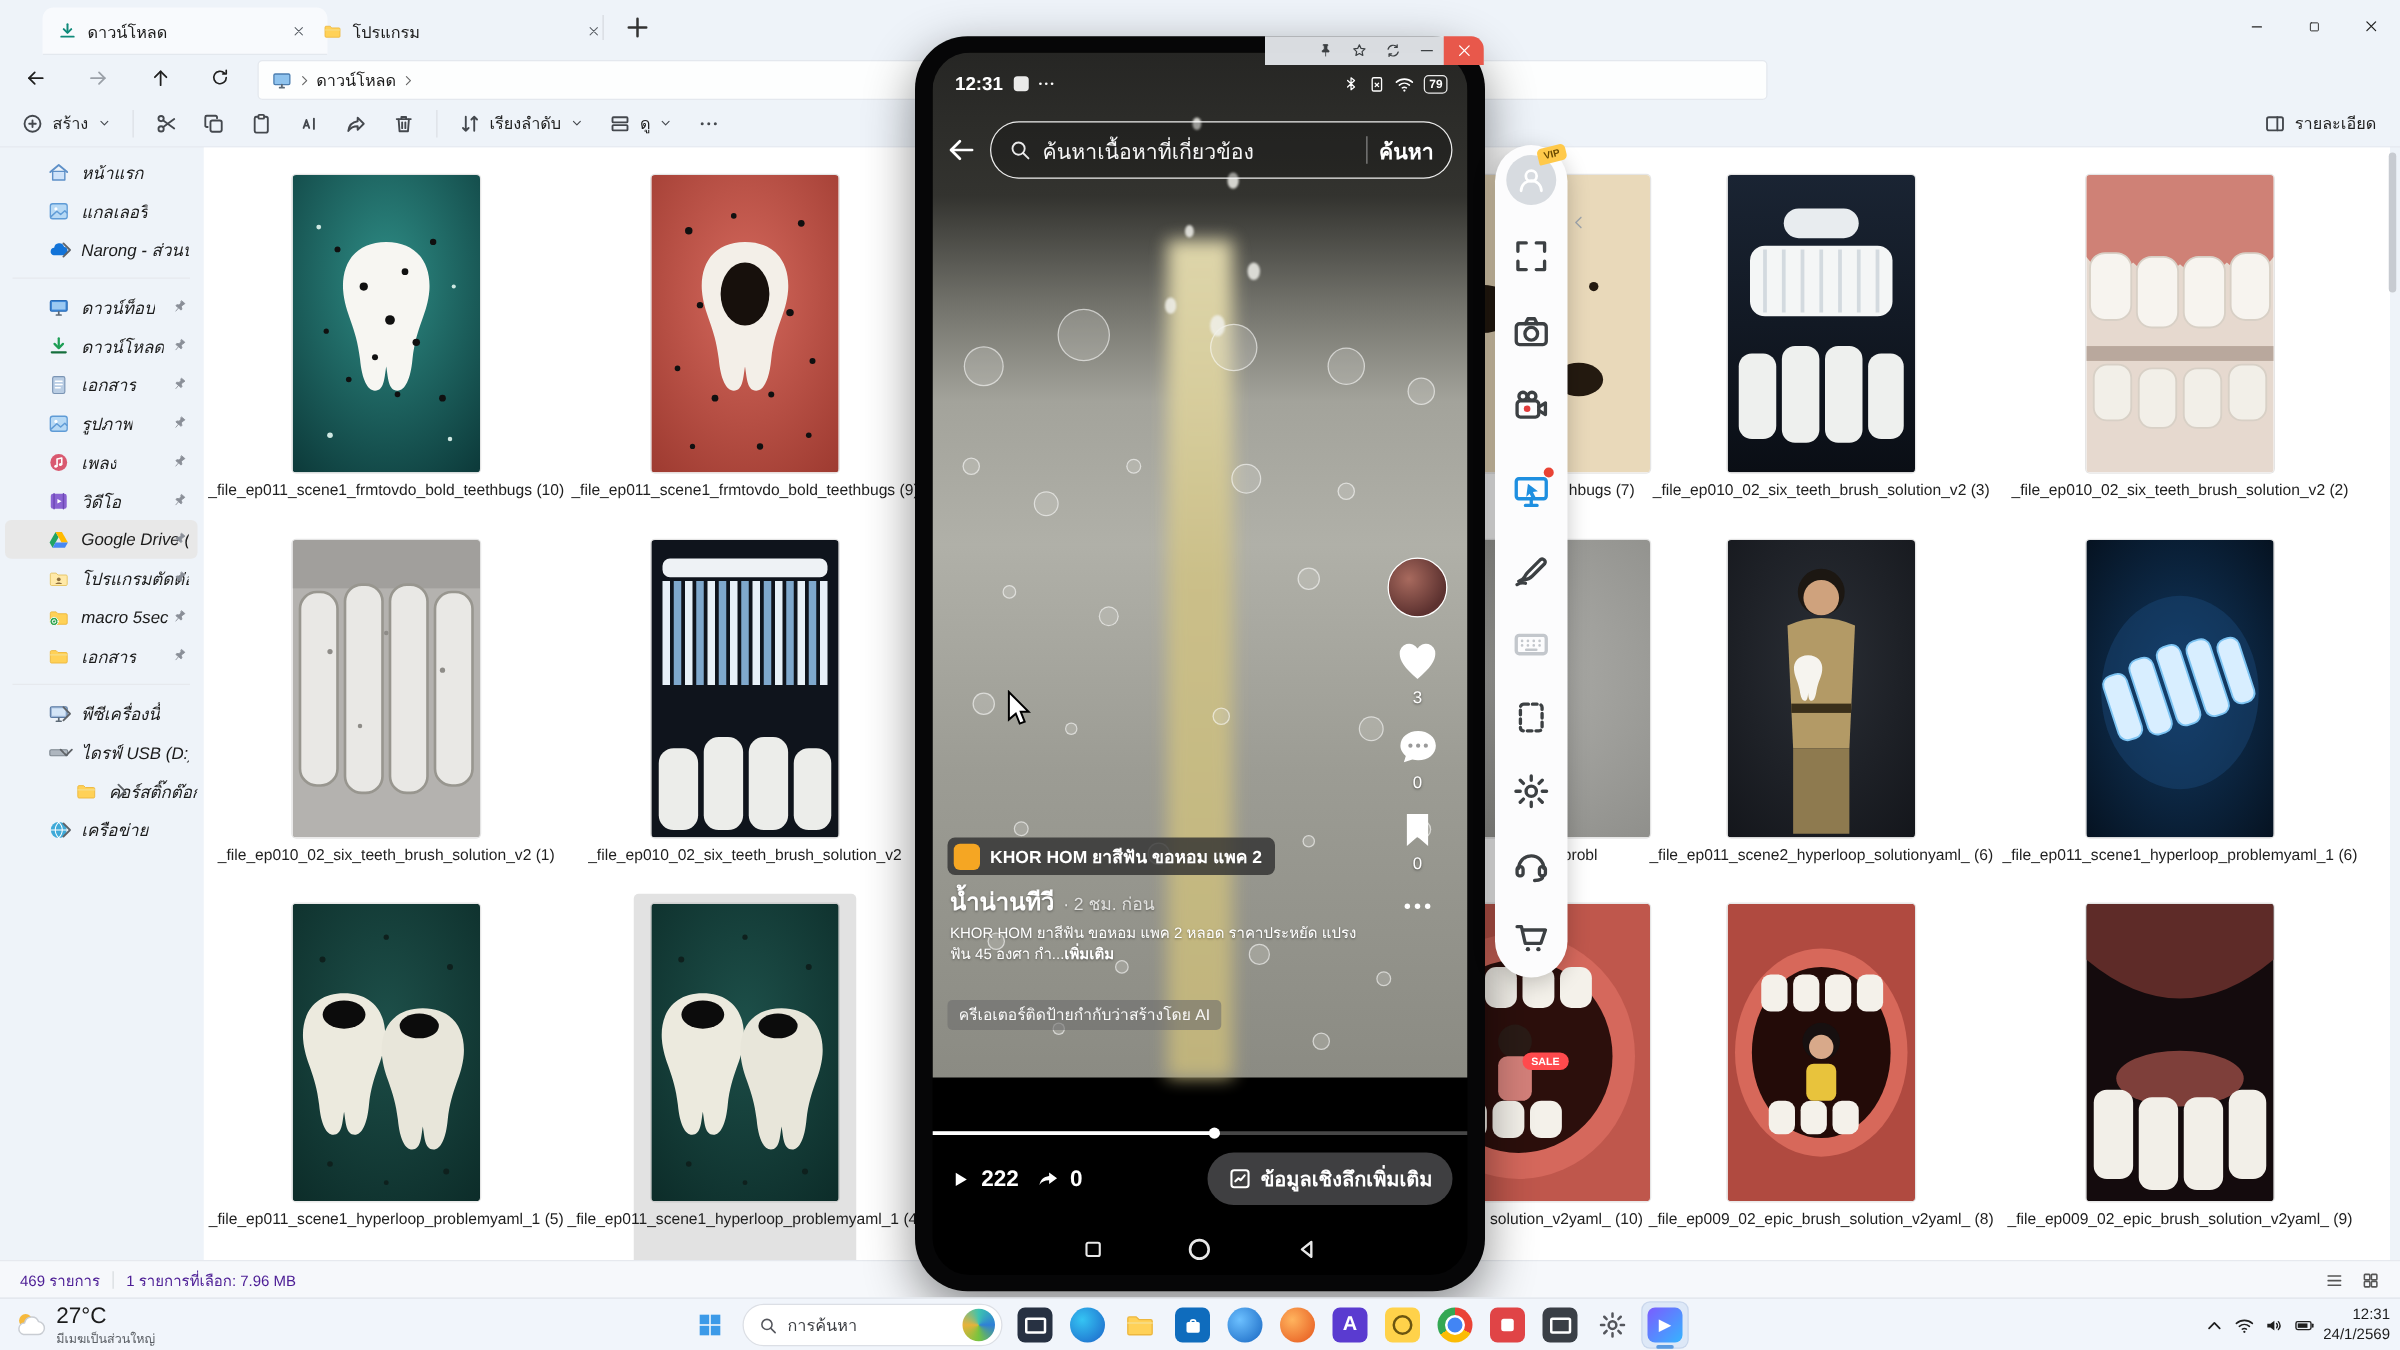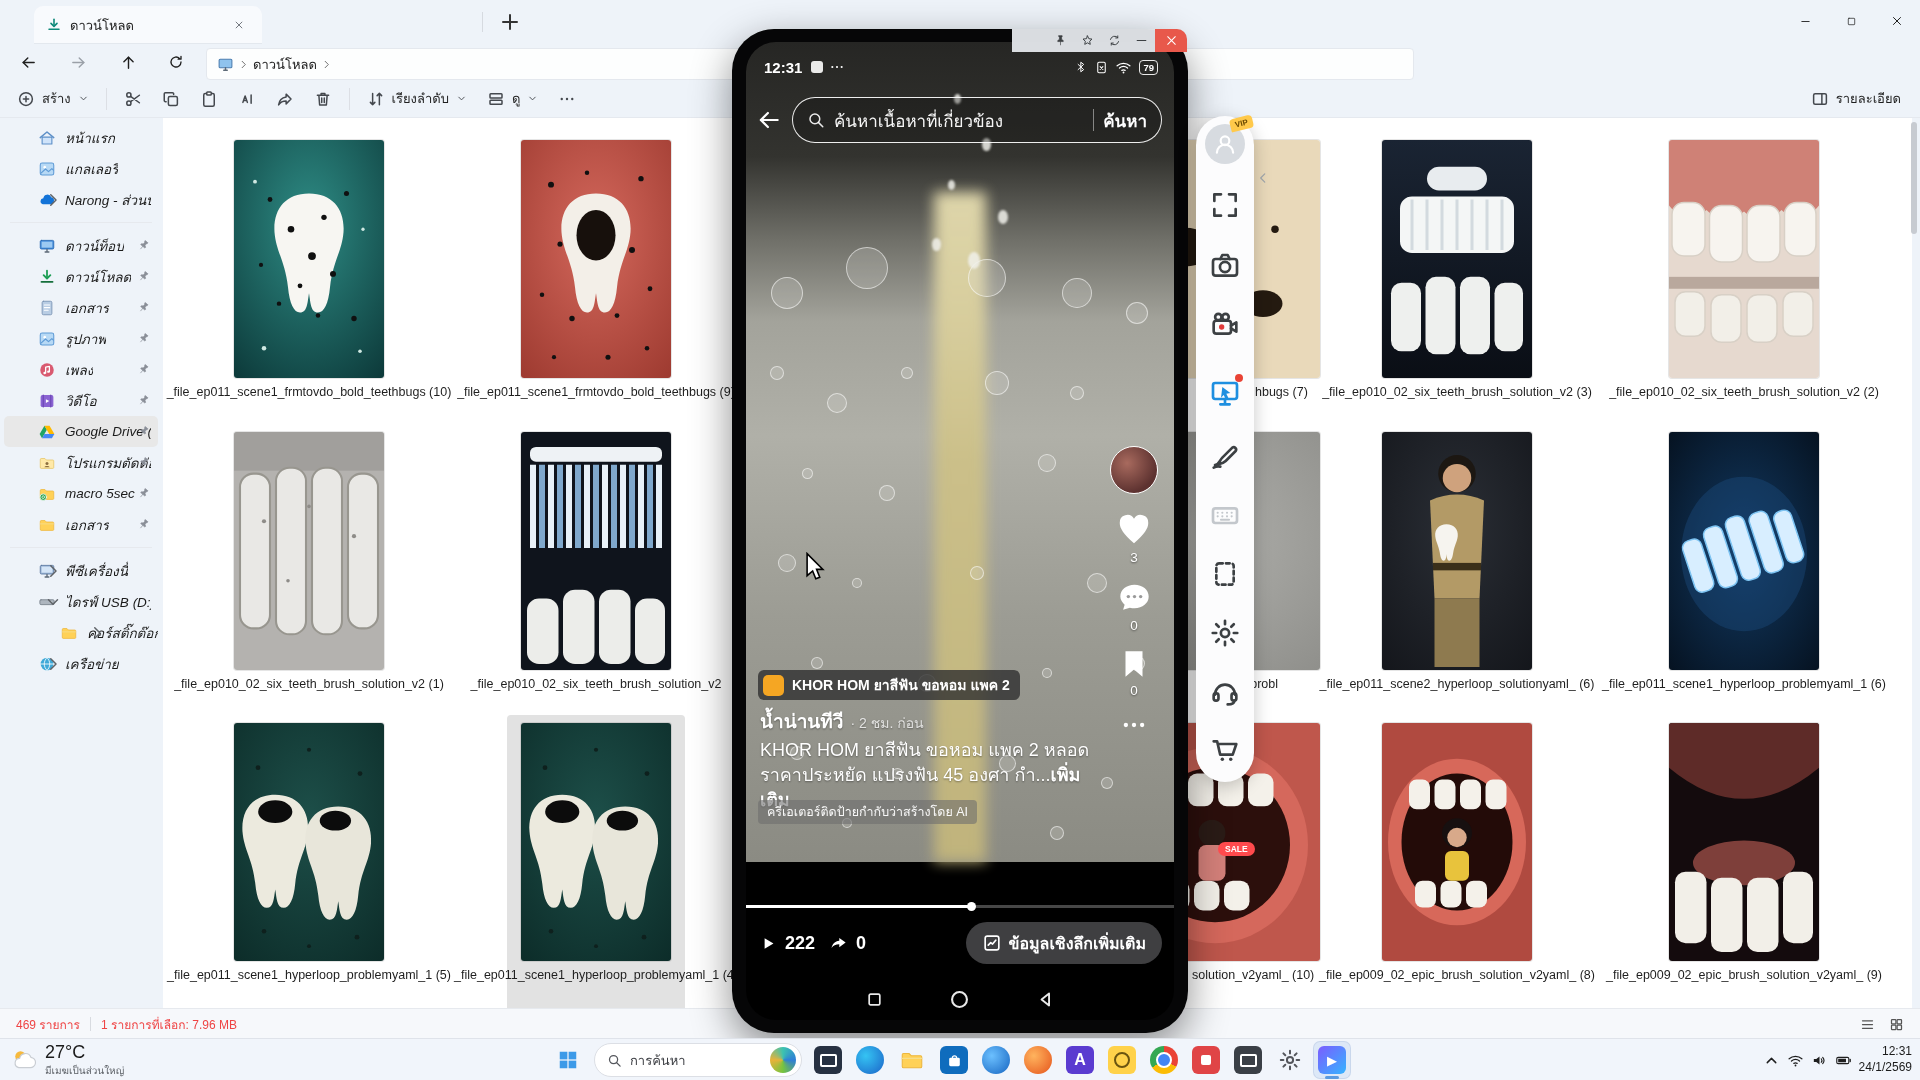--- a/index.html
+++ b/index.html
@@ -44,21 +44,21 @@
   
   #filearea{left:163px;top:118px;width:1749px;height:890px;background:#fff;}
   .fcell{position:absolute;}
   .fthumb{position:absolute;border-radius:3px;overflow:hidden;box-shadow:0 0 0 1px rgba(0,0,0,.10);}
   .fthumb svg{width:100%;height:100%;display:block;}
   .flabel{position:absolute;font-size:12.5px;line-height:1.32;color:#1f1f1f;text-align:center;}
   .fcell.sel .plate{position:absolute;background:#e2e2e2;border-radius:4px;}
   #vscroll{left:1911px;top:120px;width:6px;height:886px;}
   #vscroll .th{position:absolute;left:0;width:6px;border-radius:3px;background:#c7cbd1;}
   #statusbar{left:0;top:1008px;width:1920px;height:30px;background:#f6f8fb;border-top:1px solid #e6e9ee;
-             display:flex;align-items:center;font-size:12px;color:#ef4444;}
+             display:flex;align-items:center;font-size:12px;color:#4c1d95;}
   
   #mtitle{left:1012px;top:29px;width:175px;height:23px;background:rgba(226,229,233,.96);border-radius:0 10px 0 0;
           display:flex;align-items:center;justify-content:flex-end;z-index:11;}
   #mtitle .tb{width:27px;height:23px;display:flex;align-items:center;justify-content:center;color:#3c4043;}
   #mtitle .tb.close{background:#e8584b;color:#fff;border-radius:0 10px 0 0;width:32px;}
   #phone{left:732px;top:29px;width:456px;height:1004px;background:#060607;border-radius:42px;z-index:10;
          box-shadow:0 14px 40px rgba(0,0,0,.45);}
   #screen{position:absolute;left:14px;top:13px;width:428px;height:978px;border-radius:30px;overflow:hidden;background:#000;}
   #video{position:absolute;left:0;top:0;width:428px;height:820px;
     background:linear-gradient(180deg,#262624 0%,#33332f 14%,#6f6f68 24%,#a3a39b 34%,#b0b0a8 48%,#9c9c94 70%,#8b8b83 100%);}
@@ -69,21 +69,21 @@
   #pstatus{position:absolute;left:18px;top:14px;right:16px;height:22px;display:flex;align-items:center;color:#fff;}
   #psearchrow{position:absolute;left:10px;top:54px;right:12px;height:48px;display:flex;align-items:center;gap:10px;}
   #psearchbox{flex:1;height:44px;border:1.6px solid rgba(255,255,255,.92);border-radius:23px;background:rgba(10,10,10,.28);
       display:flex;align-items:center;padding:0 14px;gap:9px;color:#fff;}
   #rail{position:absolute;right:14px;top:404px;width:52px;display:flex;flex-direction:column;align-items:center;color:#fff;}
   .railn{font-size:13.5px;margin:2px 0 14px;text-shadow:0 1px 2px rgba(0,0,0,.5);}
   #ptag{position:absolute;left:12px;top:628px;height:30px;display:flex;align-items:center;gap:8px;padding:0 10px 0 5px;
         background:rgba(48,48,48,.8);border-radius:6px;color:#fff;font-size:14px;font-weight:600;}
   #pcreator{position:absolute;left:14px;top:664px;color:#fff;font-size:19px;font-weight:700;text-shadow:0 1px 2px rgba(0,0,0,.4);}
   #pcreator .ago{font-size:14px;font-weight:400;color:rgba(255,255,255,.78);margin-left:7px;}
-  #pcaption{position:absolute;left:14px;top:696px;width:338px;color:#fff;font-size:18px;line-height:1.38;text-shadow:0 1px 2px rgba(0,0,0,.4);}
+  #pcaption{position:absolute;left:14px;top:696px;width:338px;color:#fff;font-size:12px;line-height:1.38;text-shadow:0 1px 2px rgba(0,0,0,.4);}
   #pcaption b{font-weight:700;}
   #pai{position:absolute;left:12px;top:758px;height:24px;display:flex;align-items:center;padding:0 9px;
        background:rgba(110,110,110,.6);border-radius:4px;color:rgba(255,255,255,.95);font-size:12.5px;}
   #pbanner{position:absolute;left:0;top:792px;width:428px;height:72px;background:rgba(30,30,30,.92);color:#fff;
        display:flex;align-items:flex-start;gap:10px;padding:11px 12px;box-sizing:border-box;}
   #pbanner .btx{flex:1;font-size:16px;font-weight:600;line-height:1.3;}
   #pprog{position:absolute;left:0;top:863px;width:428px;height:3px;background:rgba(255,255,255,.28);}
   #pprog .fill{position:absolute;left:0;top:0;height:3px;width:225px;background:#fff;}
   #pprog .dot{position:absolute;left:221px;top:-3px;width:9px;height:9px;border-radius:50%;background:#fff;}
   #pstats{position:absolute;left:14px;top:880px;right:12px;height:42px;display:flex;align-items:center;color:#fff;}
@@ -135,20 +135,36 @@
         </span>
       <span class="tx">ดาวน์โหลด</span>
       <span class="cl">
           <span class="ic" style="width:10px;height:10px;">
             <svg viewBox="0 0 24 24" fill="none" stroke="currentColor" stroke-width="2" stroke-linecap="round" stroke-linejoin="round">
               <path d="M5 5l14 14M19 5 5 19"></path>
             </svg>
           </span>
         </span>
     </div>
+    <div class="tab" style="left:246px;width:230px;">
+      <span class="ic" style="width:16px;height:16px;">
+          <svg viewBox="0 0 24 24" fill="none" stroke="currentColor" stroke-width="2" stroke-linecap="round" stroke-linejoin="round">
+            <path d="M3 7.2c0-.7.5-1.2 1.2-1.2h5l2 2h8.6c.7 0 1.2.5 1.2 1.2V18c0 .7-.5 1.2-1.2 1.2H4.2A1.2 1.2 0 0 1 3 18z" fill="#ffd157" stroke="#edb73e" stroke-width="1"></path>
+            <path d="M3 10.5h18" stroke="#f6dd8a" stroke-width="1.2"></path>
+          </svg>
+        </span>
+      <span class="tx">โปรแกรม</span>
+      <span class="cl">
+          <span class="ic" style="width:10px;height:10px;">
+            <svg viewBox="0 0 24 24" fill="none" stroke="currentColor" stroke-width="2" stroke-linecap="round" stroke-linejoin="round">
+              <path d="M5 5l14 14M19 5 5 19"></path>
+            </svg>
+          </span>
+        </span>
+    </div>
     <div class="abs" style="left:482px;top:12px;width:1px;height:20px;background:#d6dae0;"></div>
     <div class="abs ic" style="left:498px;top:10px;width:24px;height:24px;color:#333;">
         <svg viewBox="0 0 24 24" fill="none" stroke="currentColor" stroke-width="2" stroke-linecap="round" stroke-linejoin="round">
           <path d="M12 5v14M5 12h14"></path>
         </svg>
       </div>
     <div class="winbtn" style="right:92px;">
         <span class="ic" style="width:11px;height:11px;">
           <svg viewBox="0 0 24 24" fill="none" stroke="currentColor" stroke-width="2" stroke-linecap="round" stroke-linejoin="round">
             <path d="M4 12h16"></path>

